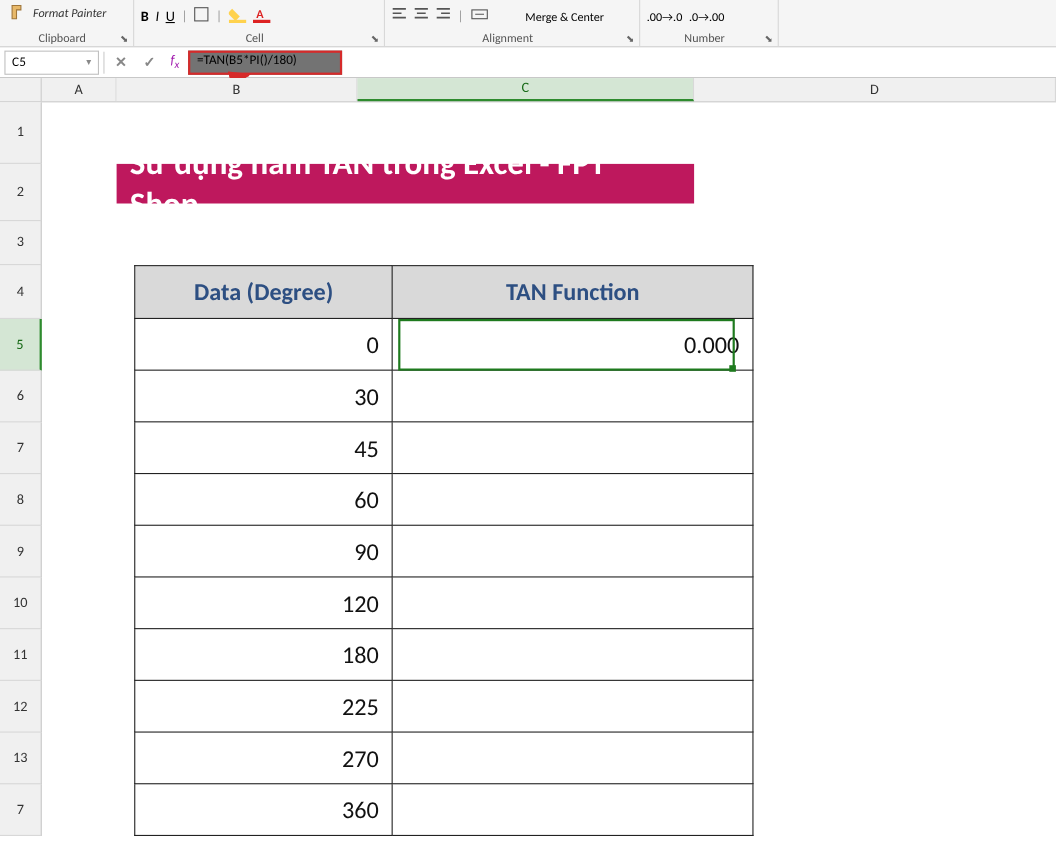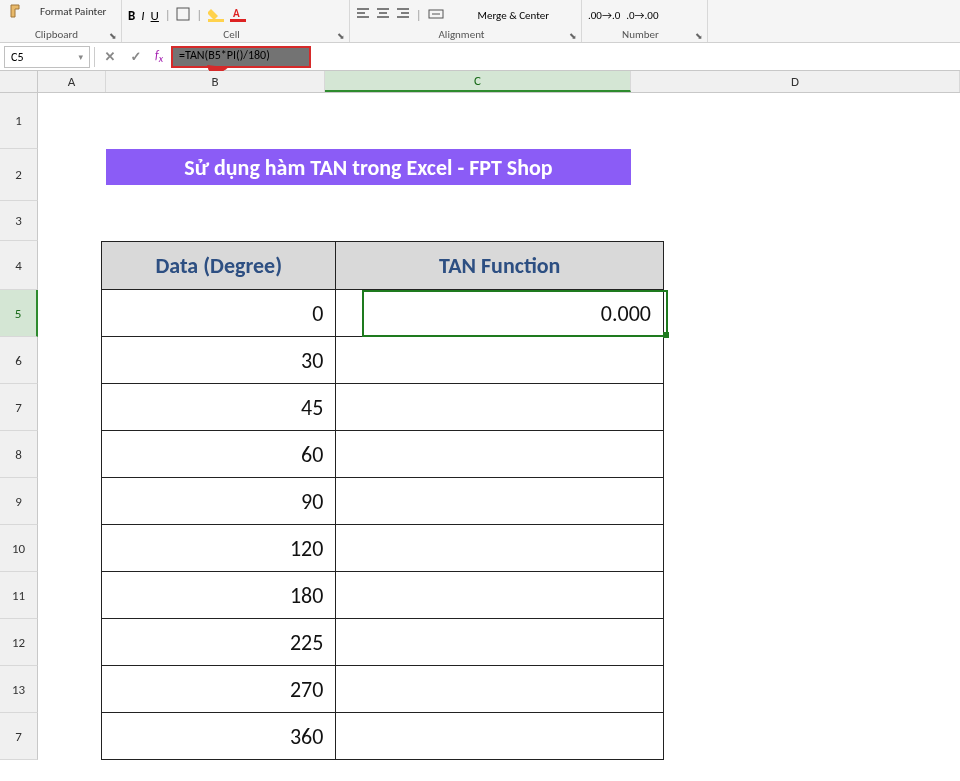--- a/index.html
+++ b/index.html
@@ -55,24 +55,25 @@
   width: 18px; height: 18px;
   display: inline-flex;
   align-items: center;
   justify-content: center;
   font-size: 14px;
   color: #444;
 }
 .format-painter {
   display: flex;
   align-items: center;
-  gap: 14px;
+  gap: 4px;
   font-size: 11px;
   color: #333;
   padding: 0 2px;
+  font-style: italic;
 }
 .right-buttons {
   display: flex;
   gap: 4px;
   height: 28px;
   margin-top: 2px;
 }
 .big-button {
   display: flex;
   flex-direction: column;
@@ -235,33 +236,33 @@
 .r12 { height: 47px; }
 .r13 { height: 47px; }
 .r14 { height: 47px; }
 
 .title-banner {
   position: absolute;
   left: 68px;
   top: 56px;
   width: 525px;
   height: 36px;
-  background: #8b5cf6;
+  background: #be185d;
   color: #fff;
-  font-size: 22px;
+  font-size: 30px;
   font-weight: bold;
   display: flex;
   align-items: center;
   justify-content: center;
   padding: 0 12px;
 }
 
 .data-table {
   position: absolute;
-  left: 63px;
+  left: 84px;
   top: 148px;
   width: 563px;
   border-collapse: collapse;
 }
 .data-table td, .data-table th {
   border: 1px solid #222;
   padding: 0 12px;
   font-size: 22px;
 }
 .data-table thead th {

